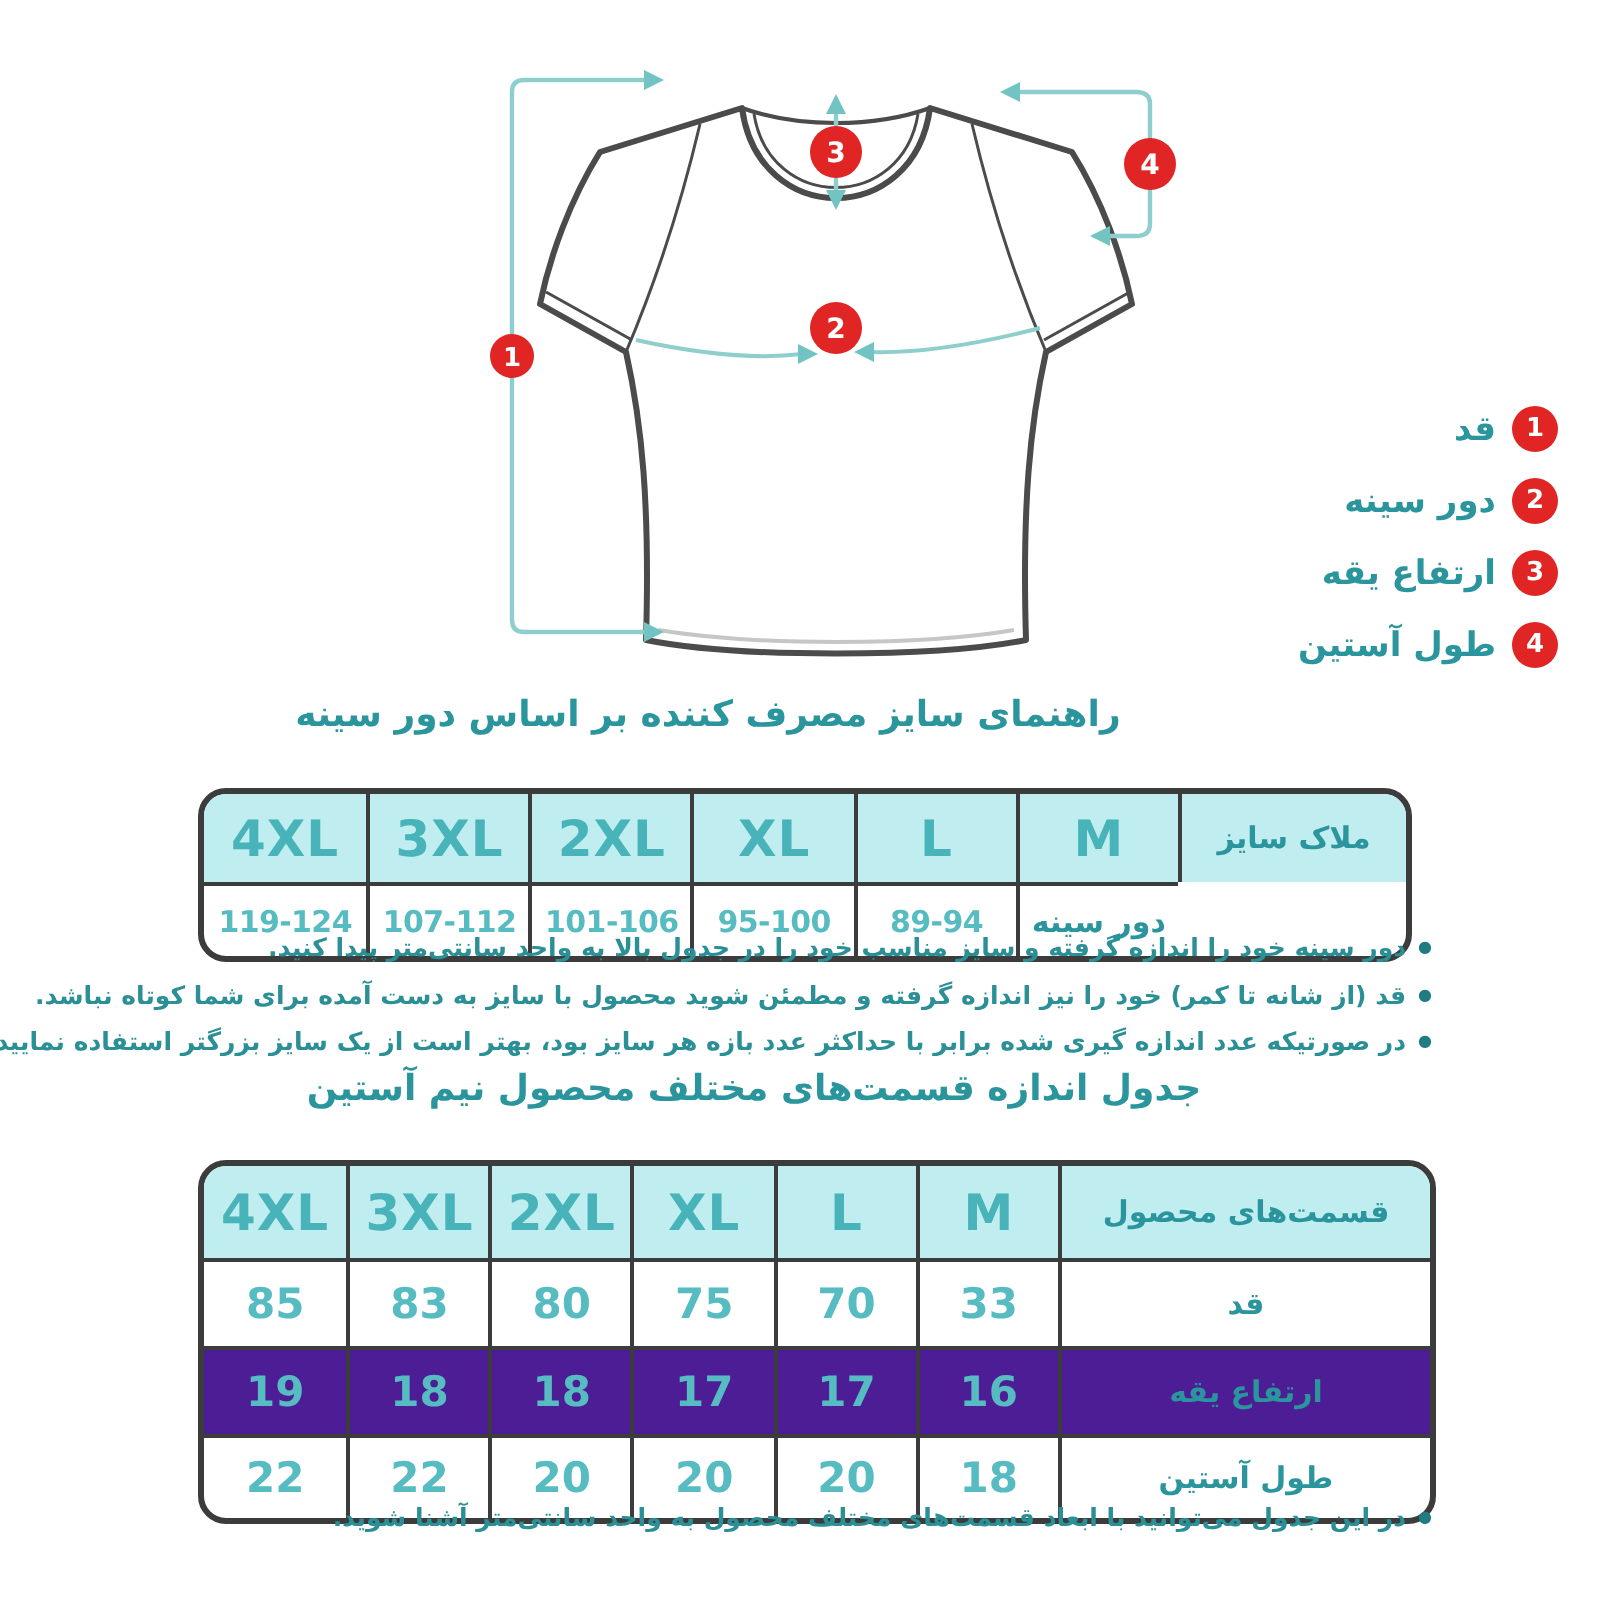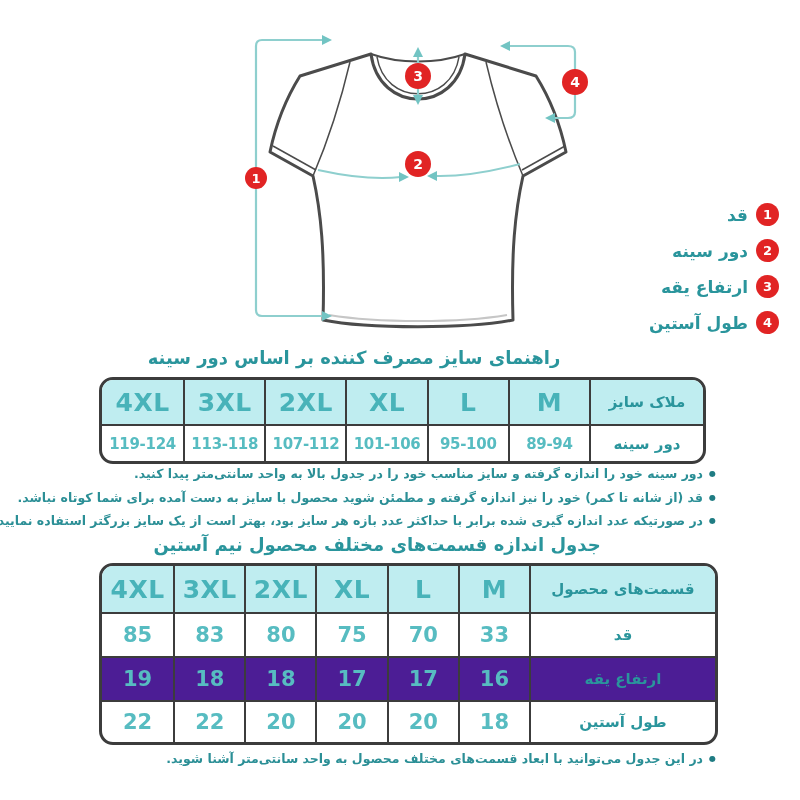--- a/index.html
+++ b/index.html
@@ -16,21 +16,21 @@
   .leg-label{color:#2a959c;font-weight:bold;font-size:17px;direction:rtl;white-space:nowrap;}
   .badge{width:23px;height:23px;border-radius:50%;background:#e12424;color:#fff;
          font-size:13px;font-weight:bold;display:flex;align-items:center;justify-content:center;}
   
   .sec-title{position:absolute;left:0;width:708px;text-align:center;color:#2a959c;
              font-weight:bold;font-size:18px;direction:rtl;}
   #title1{top:347px;}
   #title2{top:534px;margin-left:23px;}
   
   .tbl{position:absolute;display:grid;background:#fff;border:3px solid #3c3c3c;
-       border-radius:14px;overflow:hidden;}
+       border-radius:14px;overflow:hidden;margin-top:17px;}
   #table1{left:99px;top:377px;width:601px;
           grid-template-columns:repeat(6,1fr) 114px;grid-template-rows:44px 37px;}
   #table2{left:99px;top:563px;width:613px;
           grid-template-columns:repeat(6,1fr) 186px;grid-template-rows:46px 44px 44px 42px;}
   .c{display:flex;align-items:center;justify-content:center;
      border-left:2.5px solid #3c3c3c;border-top:2.5px solid #3c3c3c;min-width:0;}
   .nbl{border-left:none;}
   .nbt{border-top:none;}
   .hd{background:#bfedf0;}
   .alt{background:#4c1d95;}
@@ -134,21 +134,20 @@
 
   <div class="c hd nbt nbl sz">4XL</div>
   <div class="c hd nbt sz">3XL</div>
   <div class="c hd nbt sz">2XL</div>
   <div class="c hd nbt sz">XL</div>
   <div class="c hd nbt sz">L</div>
   <div class="c hd nbt sz">M</div>
   <div class="c hd nbt lbl">ملاک سایز</div>
 
   <div class="c nbl rng">119-124</div>
-  <div class="c rng">113-118</div>
   <div class="c rng">107-112</div>
   <div class="c rng">101-106</div>
   <div class="c rng">95-100</div>
   <div class="c rng">89-94</div>
   <div class="c lbl">دور سینه</div>
 </div>
 
 <div id="notes1" class="notes">
   <div class="note-line">دور سینه خود را اندازه گرفته و سایز مناسب خود را در جدول بالا به واحد سانتی‌متر پیدا کنید.</div>
   <div class="note-line">قد (از شانه تا کمر) خود را نیز اندازه گرفته و مطمئن شوید محصول با سایز به دست آمده برای شما کوتاه نباشد.</div>

